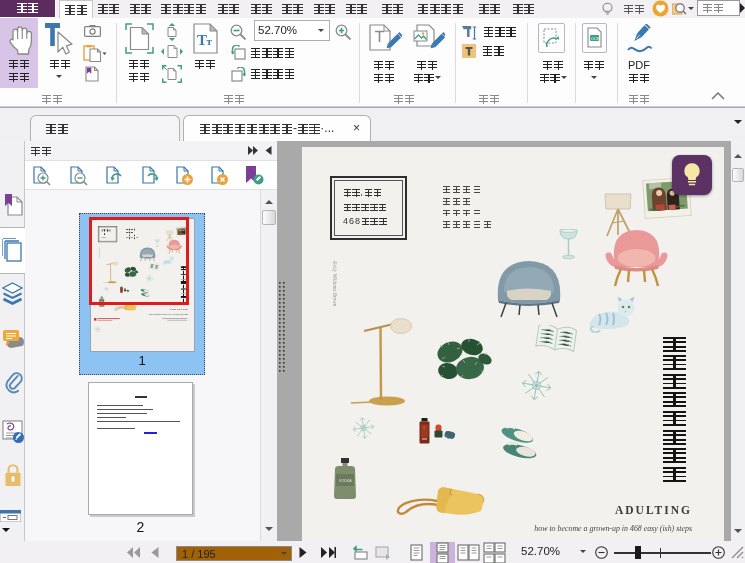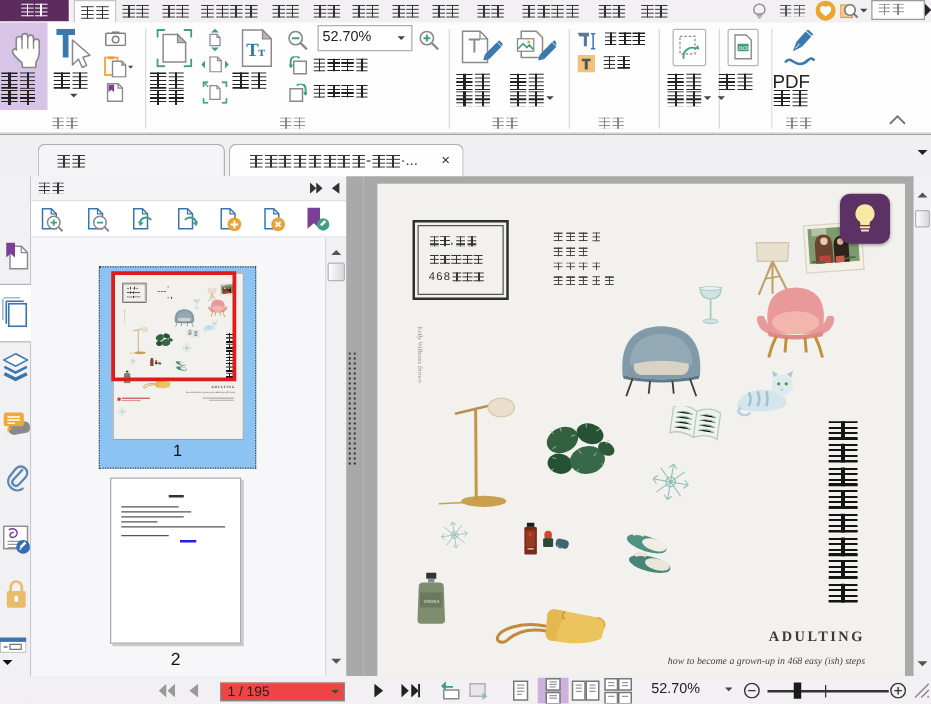--- a/index.html
+++ b/index.html
@@ -12,21 +12,21 @@
 
 #menubar{position:absolute;left:0;top:0;width:745px;height:18px;background:#f2f0f3}
 #filebtn{position:absolute;left:0;top:0;width:55px;height:17px;background:#5d2c5f;color:#fff;
  font-size:12px;text-align:center;line-height:17px;box-shadow:1px 1px 0 #fff}
 .mi{position:absolute;top:0;height:18px;line-height:18px;font-size:12px;color:#333;text-align:center}
 #mihome{background:#fdfdfe;border:1px solid #c9c5cc;border-bottom:none}
 
 #ribbon{position:absolute;left:0;top:18px;width:745px;height:89px;background:#fdfdfe;border-bottom:1px solid #cfccd3}
 .rsep{position:absolute;top:5px;width:1px;height:80px;background:#dcd9de}
 .rlab{position:absolute;top:75px;height:13px;line-height:13px;font-size:11px;color:#8a8a8a;text-align:center}
-.cap{position:absolute;font-size:15px;color:#222;line-height:13px}
+.cap{position:absolute;font-size:11px;color:#222;text-align:center;line-height:13px}
 #handbtn{position:absolute;left:0;top:0;width:38px;height:70px;background:#d8c4e7}
 .dd{display:inline-block;width:0;height:0;border:3.5px solid transparent;border-top-color:#444;vertical-align:middle}
 
 #tabbar{position:absolute;left:0;top:107px;width:745px;height:34px;background:#f0eff1;border-top:1px solid #a9a6ab}
 .tab{position:absolute;top:7px;height:27px;border:1px solid #b2afb5;border-bottom:none;
  border-radius:6px 6px 0 0;font-size:12px;color:#333;line-height:25px}
 #tab1{left:30px;width:150px;background:#f5f4f6}
 #tab2{left:183px;width:188px;background:#fefefe;box-shadow:0 1px 0 #fefefe}
 
 #main{position:absolute;left:0;top:141px;width:745px;height:400px}
@@ -770,21 +770,21 @@
       <div class="sarrow" style="left:3px;top:388px;border-top-color:#555;border-bottom-width:0"></div>
     </div>
   </div>
 <div id="statusbar">
     <svg class="abs" style="left:127px;top:6px" width="14" height="11" viewBox="0 0 14 11">
 <path d="M6 0 v11 l-6-5.5z M13 0 v11 l-6-5.5z" fill="#9a9a9a"></path>
     </svg>
     <svg class="abs" style="left:151px;top:6px" width="8" height="11" viewBox="0 0 8 11">
 <path d="M7.5 0 v11 l-7-5.5z" fill="#9a9a9a"></path>
     </svg>
-    <div class="abs" style="left:176px;top:5px;width:100px;height:15px;background:#ef4444;border:1px solid #8a8a8a;font-size:11px;line-height:14px;color:#222"><span style="margin-left:5px">1 / 195</span><span class="dd" style="position:absolute;right:4px;top:5px;border-width:3.5px"></span></div>
+    <div class="abs" style="left:176px;top:5px;width:116px;height:15px;background:#a16207;border:1px solid #8a8a8a;font-size:11px;line-height:14px;color:#222"><span style="margin-left:5px">1 / 195</span><span class="dd" style="position:absolute;right:4px;top:5px;border-width:3.5px"></span></div>
     <svg class="abs" style="left:299px;top:6px" width="8" height="11" viewBox="0 0 8 11">
 <path d="M.5 0 v11 l7-5.5z" fill="#222"></path>
     </svg>
     <svg class="abs" style="left:321px;top:6px" width="15" height="11" viewBox="0 0 15 11">
 <path d="M0 0 v11 l6-5.5z M8 0 v11 l6-5.5z M13.5 0 h1.5 v11 h-1.5z" fill="#222"></path>
     </svg>
     <svg class="abs" style="left:351px;top:4px" width="18" height="15" viewBox="0 0 18 15">
 <path d="M6 1 l-4 4 4 4 v-2.5 h6 v-1.5 h-6z" fill="#3f9e85" transform="translate(0,-1) scale(.95)"></path>
 <rect x="4" y="7" width="12" height="7" fill="#fff" stroke="#8a8a8a" stroke-width="1.2"></rect>
     </svg>

